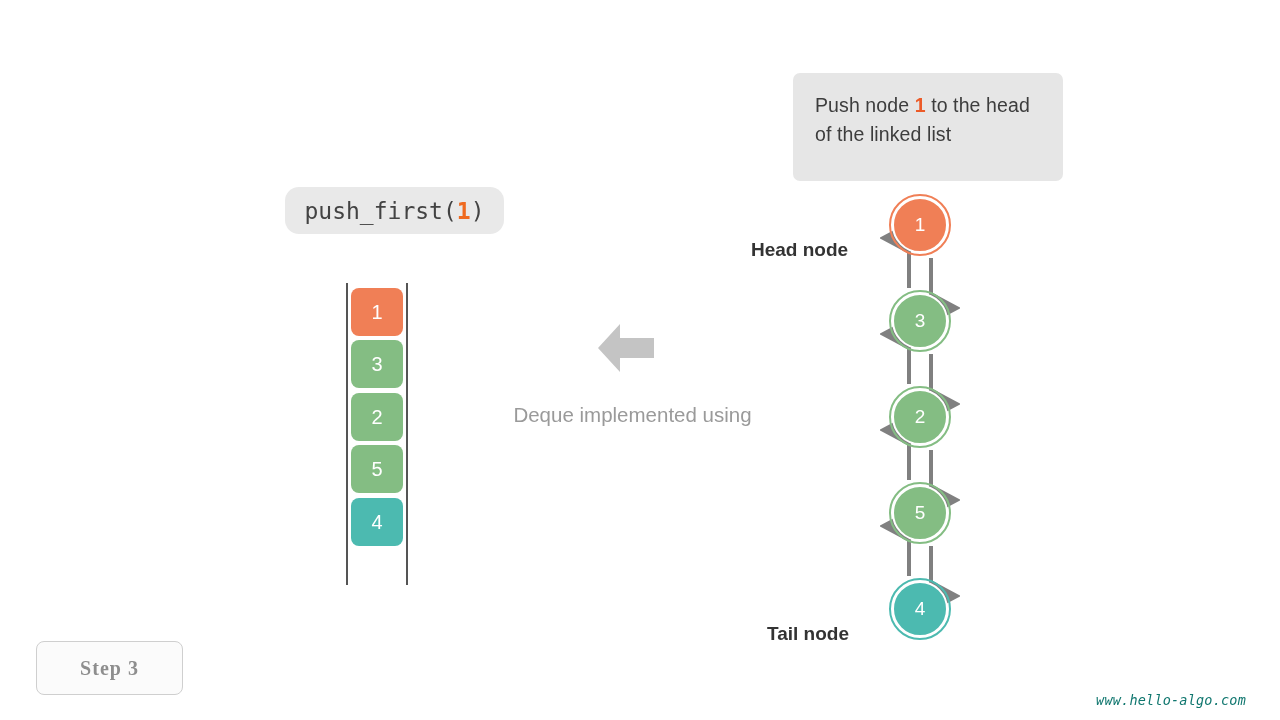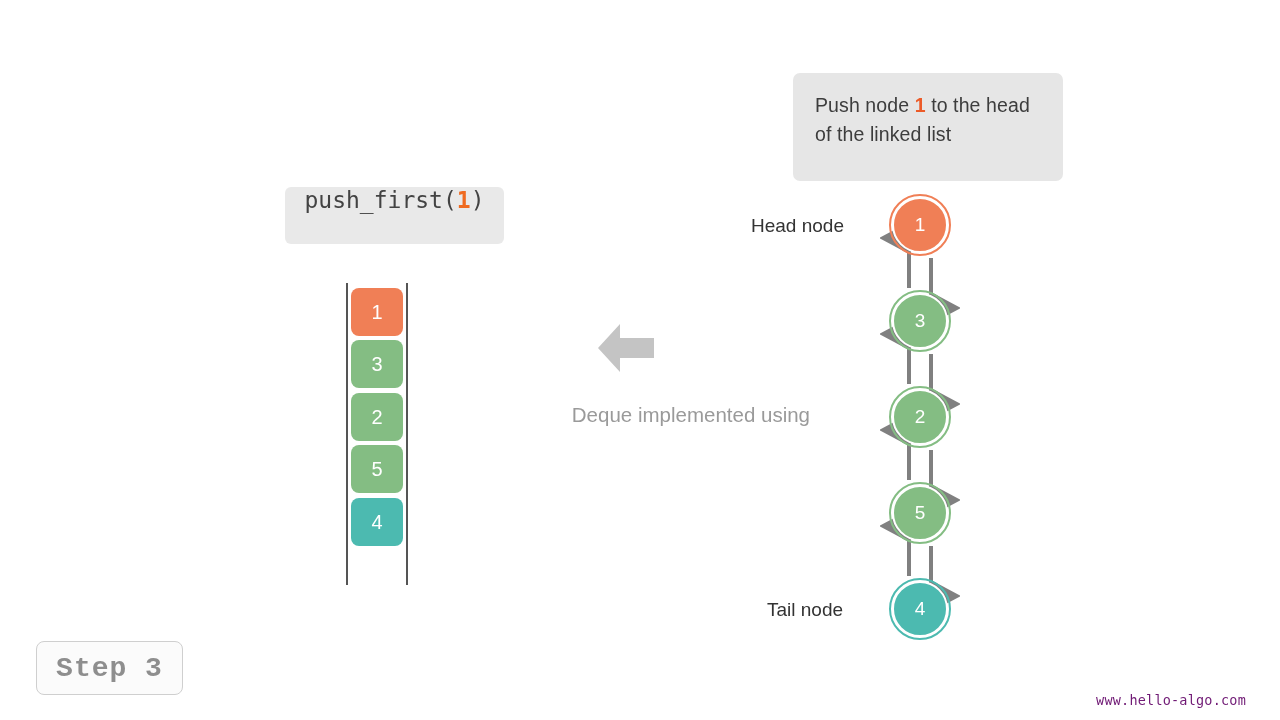--- a/index.html
+++ b/index.html
@@ -39,24 +39,25 @@
   #callout-text .hl {
     color: #ec5b28;
     font-weight: bold;
   }
 
   
   #op-chip {
     left: 285px;
     top: 187px;
     width: 219px;
-    height: 57px;
+    height: 47px;
     background: #e9e9e9;
-    border-radius: 6px;
-    display: flex;
+    border-radius: 14px;
+    display: flex;
+    align-items: center;
     justify-content: center;
   }
   #op-chip .code {
     font-family: "DejaVu Sans Mono", monospace;
     font-size: 23px;
     color: #434343;
     letter-spacing: 0px;
     white-space: pre;
   }
   #op-chip .code .arg { color: #ef6a20; font-weight: bold; }
@@ -96,21 +97,21 @@
   #flow-arrow {
     left: 596px;
     top: 320px;
     width: 60px;
     height: 56px;
   }
   #flow-caption {
     left: 455px;
     top: 400px;
     width: 355px;
-    text-align: right;
+    text-align: center;
     color: #9a9a9a;
     font-size: 20.5px;
     line-height: 29px;
   }
 
   
   #linked-list {
     left: 0px;
     top: 0px;
     width: 1280px;
@@ -137,55 +138,57 @@
     top: -5px;
     width: 62px;
     height: 62px;
     border-radius: 50%;
     border: 2px solid currentColor;
     box-sizing: border-box;
   }
   .node-label {
     position: absolute;
     font-size: 19px;
-    font-weight: normal;
+    font-weight: bold;
     color: #333333;
     white-space: nowrap;
     pointer-events: auto;
+    margin-top: 24px;
   }
 
   
   #step-badge {
     left: 36px;
     top: 641px;
     width: 145px;
     height: 52px;
     border: 1.5px solid #cfcfcf;
     border-radius: 8px;
     background: #fbfbfb;
     display: flex;
     align-items: center;
     justify-content: center;
   }
   #step-badge .step-text {
-    font-family: Liberation Mono, monospace;
-    font-size: 28px;
+    font-family: Liberation Serif, serif;
+    font-size: 20px;
     font-weight: bold;
     color: #8e8e8e;
     letter-spacing: 1px;
   }
 
   
   #watermark {
     right: 34px;
     bottom: 12px;
     font-family: "DejaVu Sans Mono", monospace;
     font-size: 13.5px;
-    color: #701a75;
+    color: #0f766e;
     letter-spacing: 0.2px;
+    font-style: italic;
   }
 </style>
 </head>
 <body>
 
 <div class="abs" id="callout-box">
   <div id="callout-text"><span>Push node </span><span class="hl">1</span><span> to the head of the linked list</span></div>
 </div>
 
 <div class="abs" id="op-chip">

